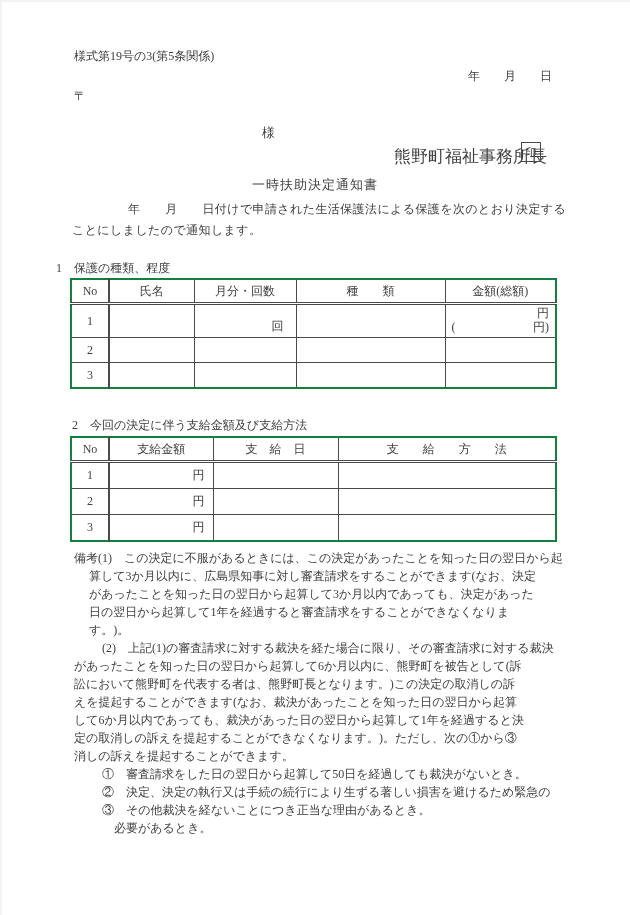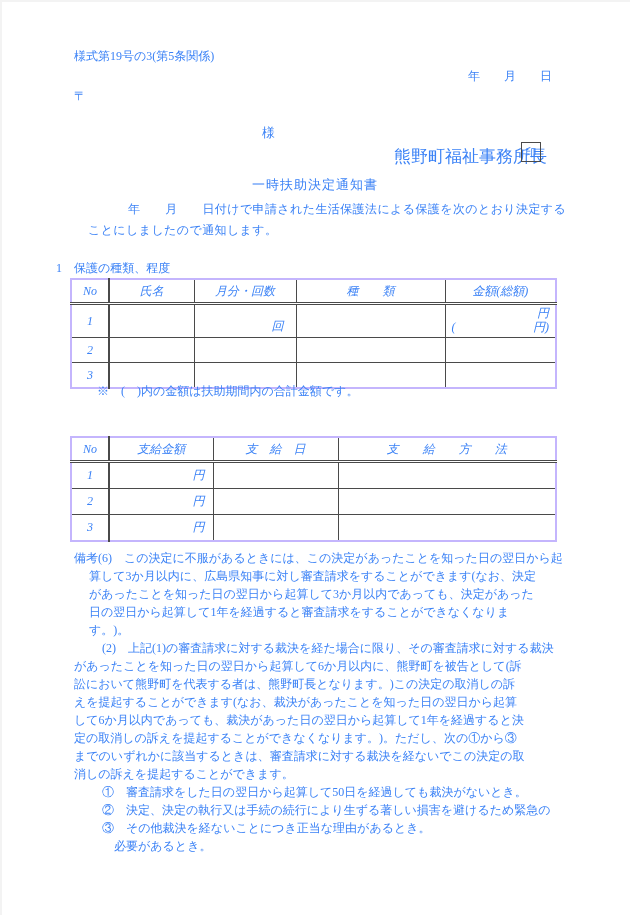--- a/index.html
+++ b/index.html
@@ -1,44 +1,43 @@
 <!DOCTYPE html>
 <html><head>
 <meta charset="utf-8">
 <style>
   html,body { margin:0; padding:0; background:#ffffff; }
   .page {
     position:relative; width:630px; height:915px; background:#fff;
     font-family:"Liberation Serif","DejaVu Serif",serif;
-    color:#3b82f6; font-size:12px; overflow:hidden;
+    color:#404040; font-size:12px; overflow:hidden;
     box-shadow: inset 2px 2px 0 #f3f3f3;
   }
   .abs { position:absolute; white-space:nowrap; }
 
   .form-number { left:74px; top:48px; }
   .issue-date { left:468px; top:68px; }
   .postal { left:74px; top:88px; }
   .addressee { left:262px; top:124px; font-size:13px; }
   .issuer { left:394px; top:145px; font-size:17px; }
   .seal {
     position:absolute; left:521px; top:142px; width:18px; height:18px;
     border:1px solid #4a4a4a; text-align:center; line-height:18px; font-size:11px;
   }
   .doc-title { left:0; top:176px; width:630px; text-align:center; font-size:13px; letter-spacing:1px; }
   .intro1 { left:128px; top:201px; letter-spacing:0.4px; }
-  .intro2 { left:88px; top:222px; letter-spacing:0.4px;text-align:right; }
+  .intro2 { left:72px; top:222px; letter-spacing:0.4px;text-align:right; }
   .s1-heading { left:56px; top:260px; }
   .s1-note { left:97px; top:383px; }
   .s2-heading { left:72px; top:417px; }
 
   table.formtbl {
     position:absolute; border-collapse:collapse; table-layout:fixed;
     width:487px; font-size:12px;
-    border:2px solid #c4b5fd;
-    font-style:italic;
+    border:2px solid #15803d;
   }
   .tbl1 { left:70px; top:278px; }
   .tbl2 { left:70px; top:436px; }
   .formtbl td {
     border:1px solid #4a4a4a; padding:0; text-align:center; vertical-align:middle;
     overflow:hidden;
   }
   .formtbl tr.hdr td { height:22px; border-bottom:3px double #4a4a4a; }
   .formtbl td.no-col { border-right-width:2px; }
   .tbl1 tr.r1 td { height:30px; }
@@ -114,22 +113,22 @@
       <tr class="r3">
         <td class="no-col">3</td>
         <td></td>
         <td></td>
         <td></td>
         <td></td>
       </tr>
     </tbody>
   </table>
 
-  <div class="abs s1-note">※　(　)内の金額は扶助期間内の合計金額です。</div>
 
+  <div class="abs s2-heading">2　今回の決定に伴う支給金額及び支給方法</div>
 
   <table class="formtbl tbl2">
     <colgroup>
       <col style="width:38px">
         <col style="width:104px">
         <col style="width:125px">
         <col style="width:218px">
     </colgroup>
     <tbody>
       <tr class="hdr">
@@ -153,32 +152,31 @@
       <tr class="row">
         <td class="no-col">3</td>
         <td class="yen-cell">円</td>
         <td></td>
         <td></td>
       </tr>
     </tbody>
   </table>
 
   <div class="remarks">
-    <div class="rl">備考(6)　この決定に不服があるときには、この決定があったことを知った日の翌日から起</div>
+    <div class="rl">備考(1)　この決定に不服があるときには、この決定があったことを知った日の翌日から起</div>
     <div class="rl rl-b">算して3か月以内に、広島県知事に対し審査請求をすることができます(なお、決定</div>
     <div class="rl rl-b">があったことを知った日の翌日から起算して3か月以内であっても、決定があった</div>
     <div class="rl rl-b">日の翌日から起算して1年を経過すると審査請求をすることができなくなりま</div>
     <div class="rl rl-b">す。)。</div>
     <div class="rl rl-c">(2)　上記(1)の審査請求に対する裁決を経た場合に限り、その審査請求に対する裁決</div>
     <div class="rl rl-d">があったことを知った日の翌日から起算して6か月以内に、熊野町を被告として(訴</div>
     <div class="rl rl-d">訟において熊野町を代表する者は、熊野町長となります。)この決定の取消しの訴</div>
     <div class="rl rl-d">えを提起することができます(なお、裁決があったことを知った日の翌日から起算</div>
     <div class="rl rl-d">して6か月以内であっても、裁決があった日の翌日から起算して1年を経過すると決</div>
     <div class="rl rl-d">定の取消しの訴えを提起することができなくなります。)。ただし、次の①から③</div>
-    <div class="rl rl-d">までのいずれかに該当するときは、審査請求に対する裁決を経ないでこの決定の取</div>
     <div class="rl rl-d">消しの訴えを提起することができます。</div>
     <div class="rl rl-c">①　審査請求をした日の翌日から起算して50日を経過しても裁決がないとき。</div>
     <div class="rl rl-c">②　決定、決定の執行又は手続の続行により生ずる著しい損害を避けるため緊急の</div>
     <div class="rl rl-c">③　その他裁決を経ないことにつき正当な理由があるとき。</div>
     <div class="rl rl-e">必要があるとき。</div>
   </div>
 
 </div>
 
 </body></html>

